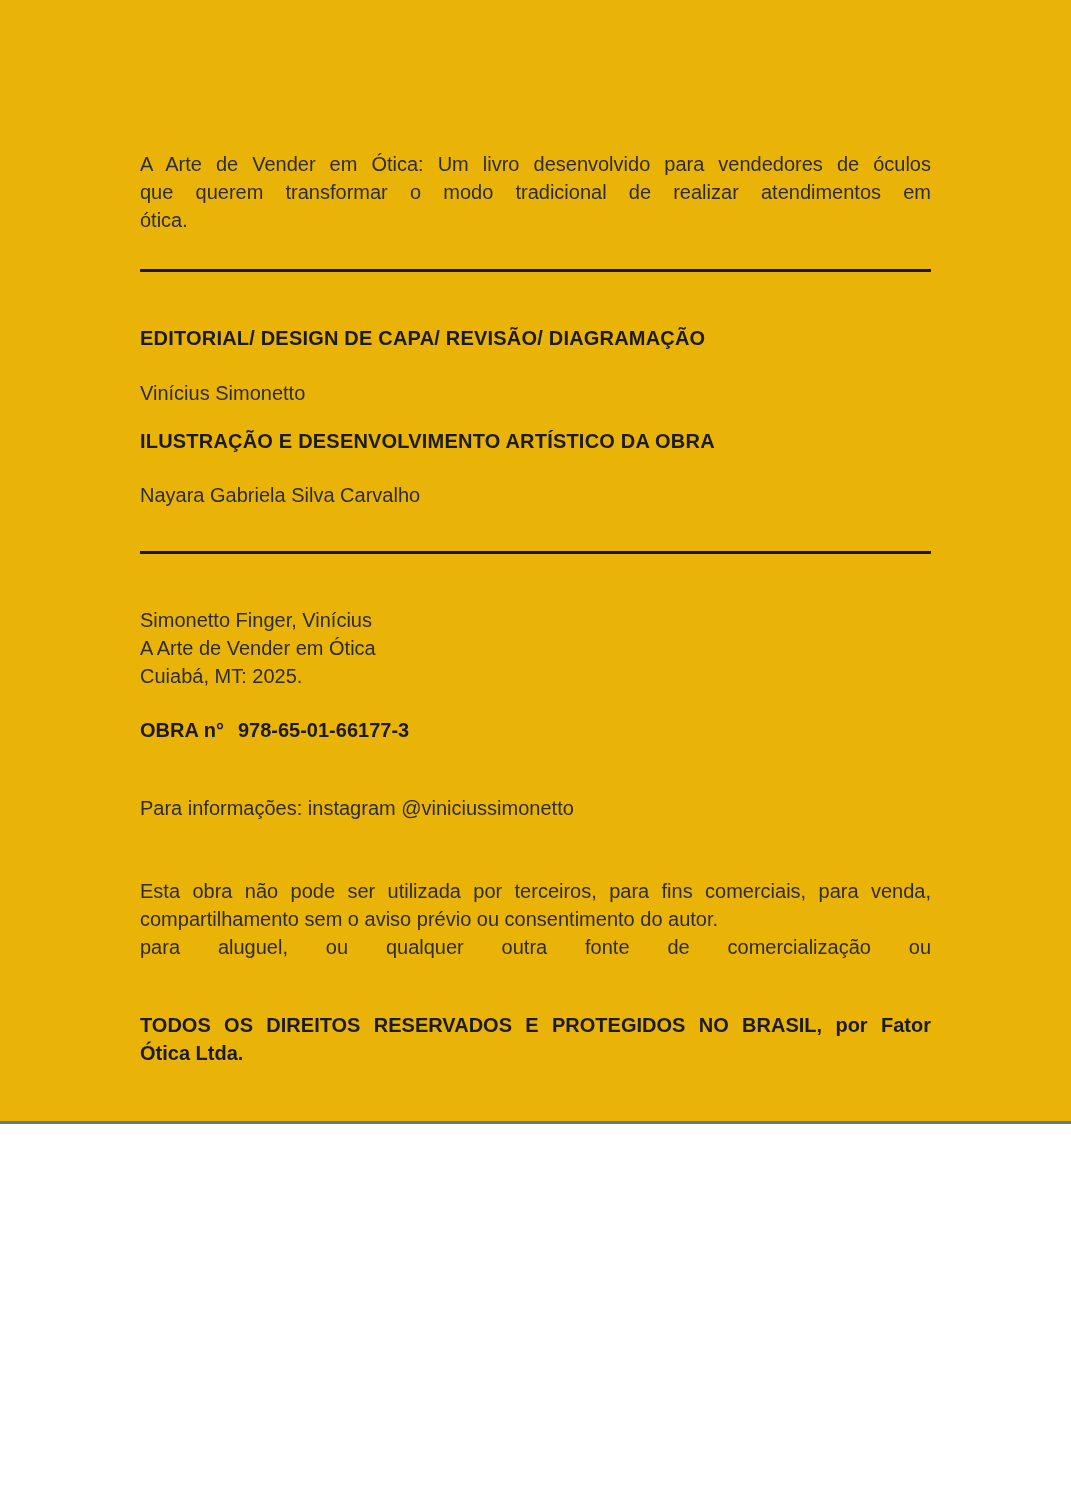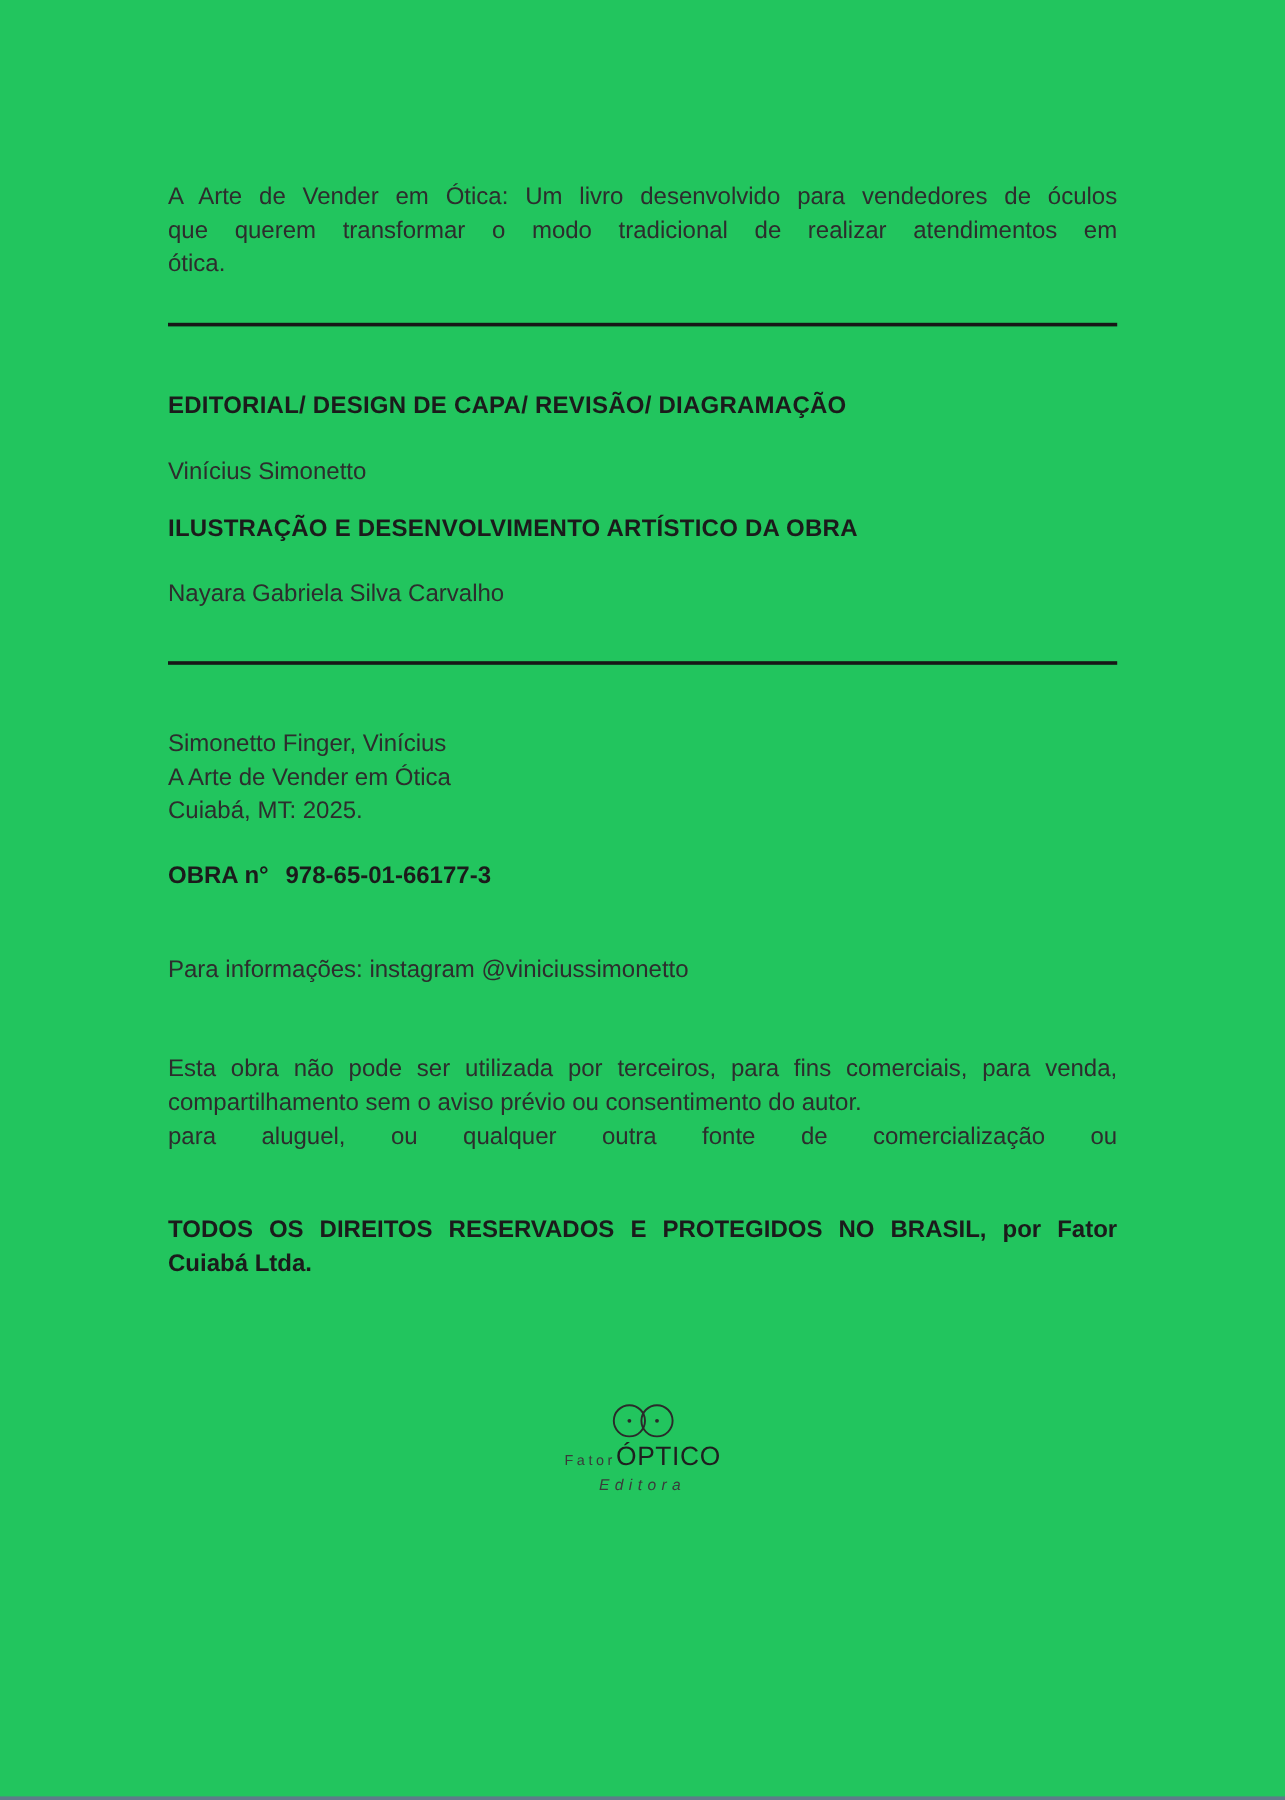--- a/index.html
+++ b/index.html
@@ -1,22 +1,22 @@
 <!DOCTYPE html>
 <html><head>
 <meta charset="utf-8">
 <style>
   * { margin: 0; padding: 0; box-sizing: border-box; }
   html, body { background: #ffffff; }
   .page {
     position: relative;
     width: 1071px;
-    height: 1500px;
+    height: 1124px;
     margin: 0 auto;
-    background: #22c55e;
+    background: #eab308;
     font-family: "Liberation Sans", "DejaVu Sans", sans-serif;
     font-size: 20px;
     line-height: 28px;
     color: #2d2d2d;
     overflow: hidden;
   }
   .content { padding: 0 140px; }
 
   .jline { display: block; text-align: justify; text-align-last: justify; }
   .jline.last { text-align-last: left; }
@@ -133,21 +133,21 @@
     <p class="info-line">Para informações: instagram @viniciussimonetto</p>
 
     <p class="rights">
       <span class="jline">Esta obra não pode ser utilizada por terceiros, para fins comerciais, para venda,</span>
       <span class="jline last">compartilhamento sem o aviso prévio ou consentimento do autor.</span>
       <span class="jline">para aluguel, ou qualquer outra fonte de comercialização ou</span>
     </p>
 
     <p class="reserved">
       <span class="jline">TODOS OS DIREITOS RESERVADOS E PROTEGIDOS NO BRASIL, por Fator</span>
-      <span class="jline last">Cuiabá Ltda.</span>
+      <span class="jline last">Ótica Ltda.</span>
     </p>
 
 
     <div class="logo-block">
       <svg class="logo-glasses" width="60" height="30" viewBox="0 0 60 30" aria-hidden="true">
         <circle cx="18.5" cy="15" r="13" fill="none" stroke="#2a2a2a" stroke-width="1.6"></circle>
         <circle cx="41.5" cy="15" r="13" fill="none" stroke="#2a2a2a" stroke-width="1.6"></circle>
         <circle cx="18.5" cy="15" r="1.6" fill="#2a2a2a"></circle>
         <circle cx="41.5" cy="15" r="1.6" fill="#2a2a2a"></circle>
       </svg>

